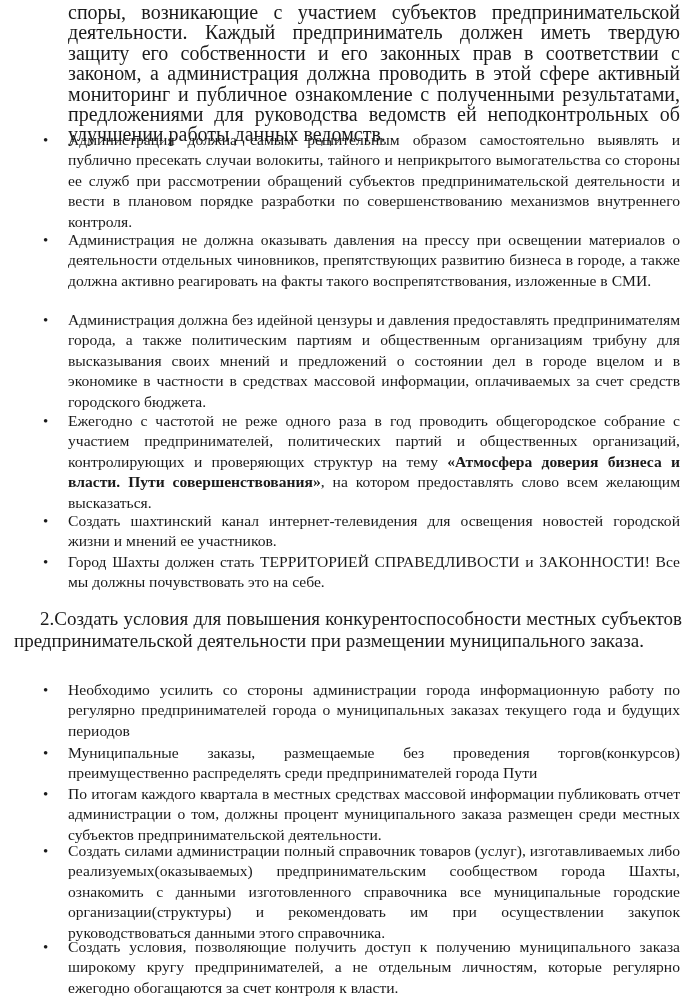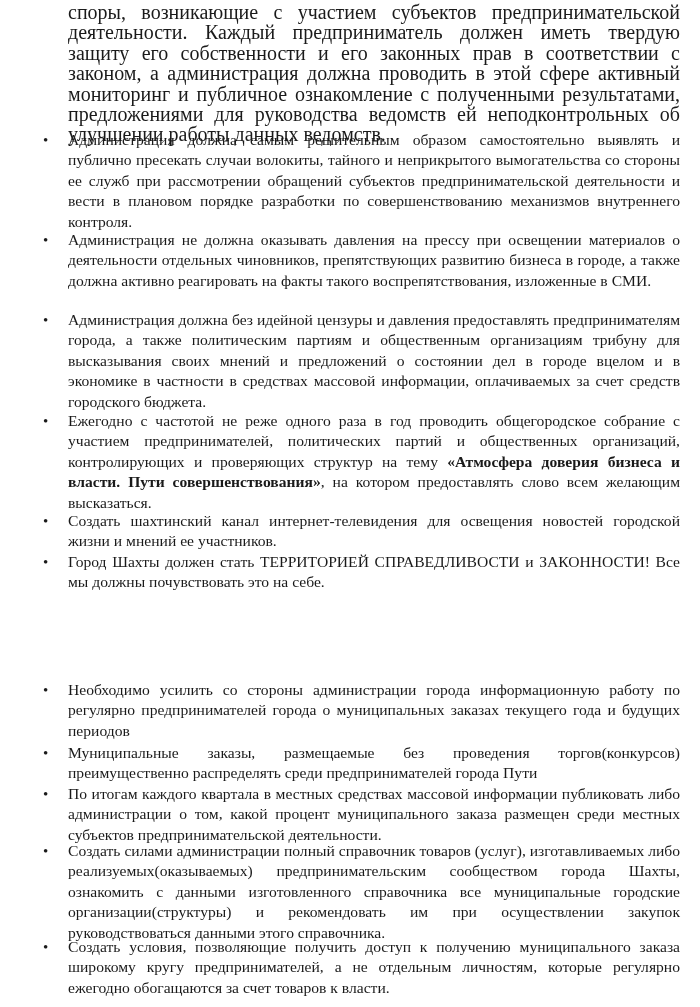--- a/index.html
+++ b/index.html
@@ -84,39 +84,40 @@
   <div class="bullet-item" style="top:511px;">
     <span class="bullet-dot">•</span>
     <span class="bullet-text">Создать шахтинский канал интернет-телевидения для освещения новостей городской жизни и мнений ее участников.</span>
   </div>
 
   <div class="bullet-item" style="top:552px;">
     <span class="bullet-dot">•</span>
     <span class="bullet-text">Город Шахты должен стать ТЕРРИТОРИЕЙ СПРАВЕДЛИВОСТИ и ЗАКОННОСТИ! Все мы должны почувствовать это на себе.</span>
   </div>
 
+  <p class="heading" style="top:608px; margin:0;">2.Создать условия для повышения конкурентоспособности местных субъектов предпринимательской деятельности при размещении муниципального заказа.</p>
 
   <div class="bullet-item" style="top:680px;">
     <span class="bullet-dot">•</span>
     <span class="bullet-text">Необходимо усилить со стороны администрации города информационную работу по регулярно предпринимателей города о муниципальных заказах текущего года и будущих периодов</span>
   </div>
 
   <div class="bullet-item" style="top:743px;">
     <span class="bullet-dot">•</span>
     <span class="bullet-text">Муниципальные заказы, размещаемые без проведения торгов(конкурсов) преимущественно распределять среди предпринимателей города Пути</span>
   </div>
 
   <div class="bullet-item" style="top:784px;">
     <span class="bullet-dot">•</span>
-    <span class="bullet-text">По итогам каждого квартала в местных средствах массовой информации публиковать либо администрации о том, какой процент муниципального заказа размещен среди местных субъектов предпринимательской деятельности.</span>
+    <span class="bullet-text">По итогам каждого квартала в местных средствах массовой информации публиковать отчет администрации о том, должны процент муниципального заказа размещен среди местных субъектов предпринимательской деятельности.</span>
   </div>
 
   <div class="bullet-item" style="top:841px;">
     <span class="bullet-dot">•</span>
     <span class="bullet-text">Создать силами администрации полный справочник товаров (услуг), изготавливаемых либо реализуемых(оказываемых) предпринимательским сообществом города Шахты, ознакомить с данными изготовленного справочника все муниципальные городские организации(структуры) и рекомендовать им при осуществлении закупок руководствоваться данными этого справочника.</span>
   </div>
 
   <div class="bullet-item" style="top:937px;">
     <span class="bullet-dot">•</span>
-    <span class="bullet-text">Создать условия, позволяющие получить доступ к получению муниципального заказа широкому кругу предпринимателей, а не отдельным личностям, которые регулярно ежегодно обогащаются за счет товаров к власти.</span>
+    <span class="bullet-text">Создать условия, позволяющие получить доступ к получению муниципального заказа широкому кругу предпринимателей, а не отдельным личностям, которые регулярно ежегодно обогащаются за счет контроля к власти.</span>
   </div>
 
 </div>
 
 </body></html>

